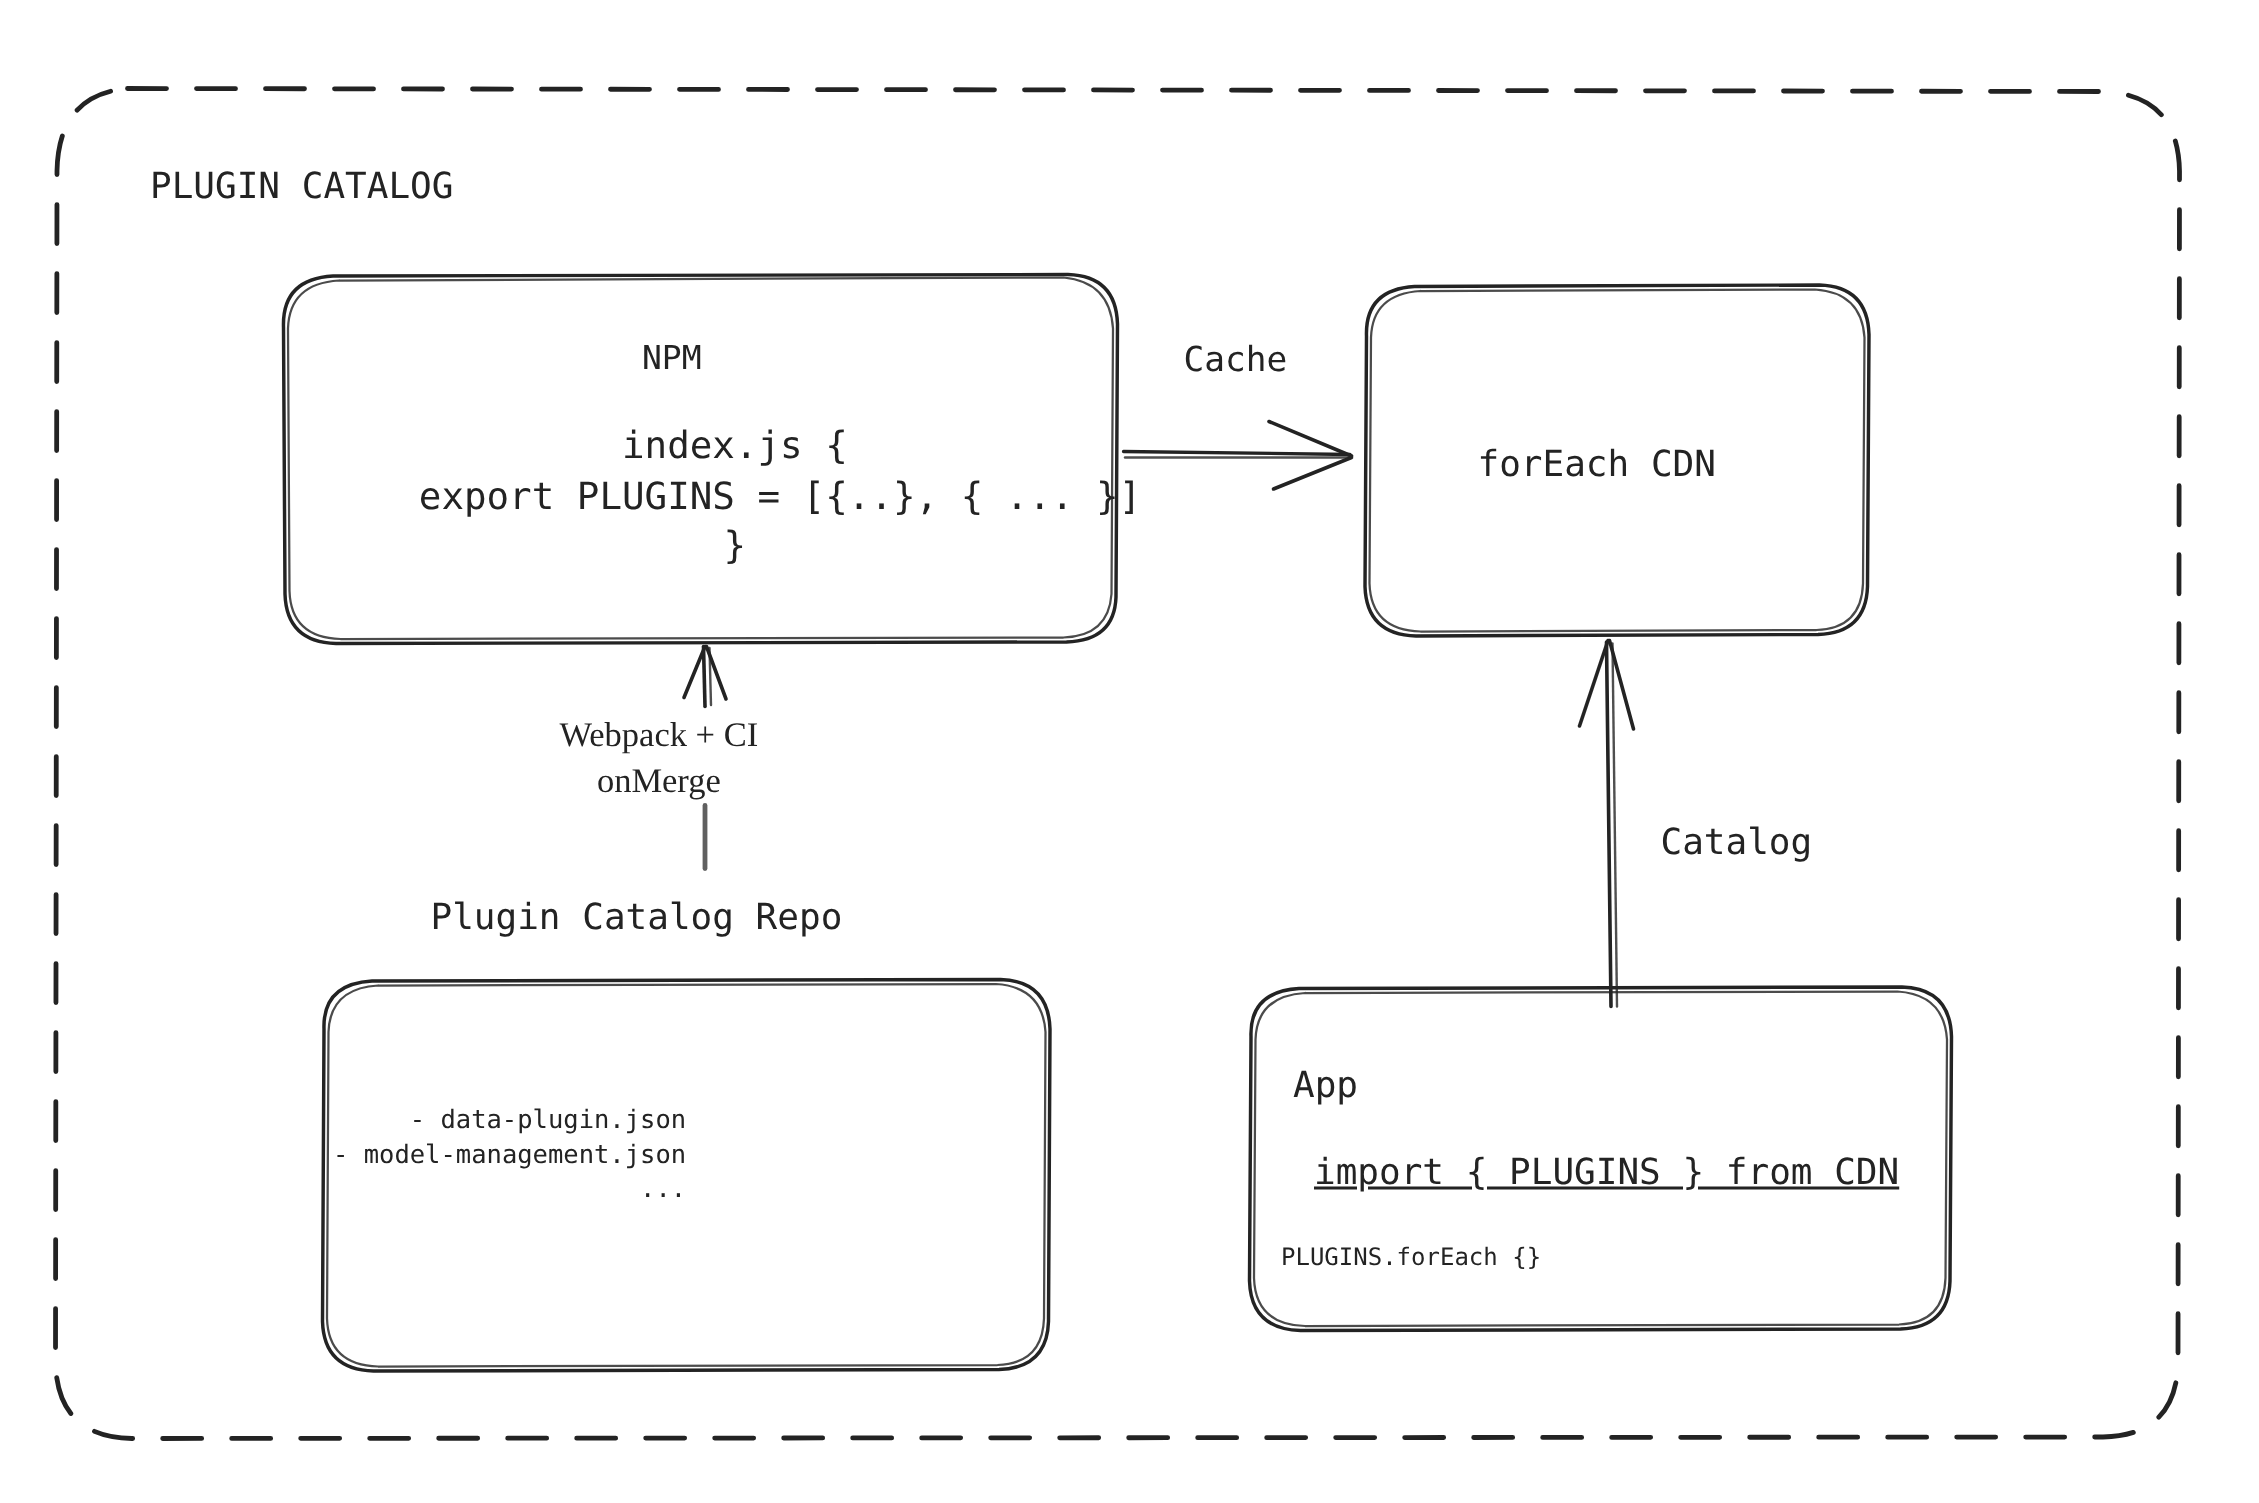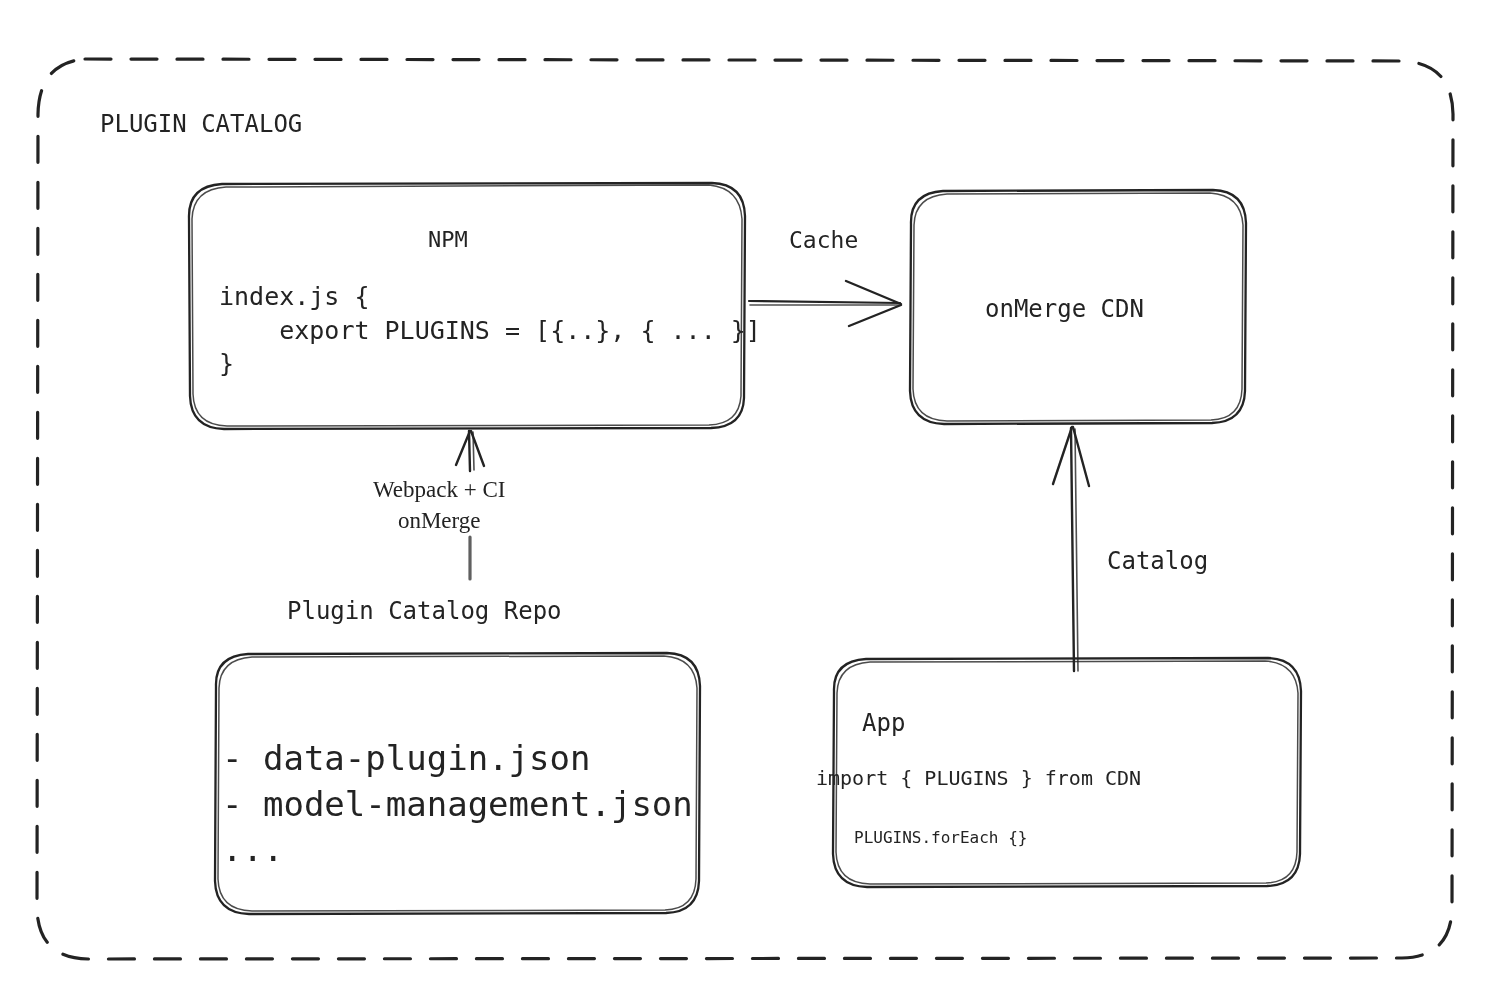--- a/index.html
+++ b/index.html
@@ -28,29 +28,29 @@
   .lbl {
     position: absolute;
     color: #232323;
     font-family: "DejaVu Sans Mono", "Liberation Mono", monospace;
     white-space: pre;
     line-height: 1.34;
     letter-spacing: 0px;
   }
   .t-catalog   { left: 100px; top: 80px;  font-size: 24px; }
   .t-npm       { left: 428px; top: 197px; font-size: 22px; }
-  .t-npmcode   { left: 219px; top: 252px; font-size: 25px; }
+  .t-npmcode   { left: 219px; top: 252px; font-size: 25px; text-align: center; }
   .t-cdn       { left: 985px; top: 265px; font-size: 24px; }
   .t-cache     { left: 789px; top: 197px; font-size: 23px; }
   .t-webpack   { left: 373px; top: 447px; font-size: 23px; text-align: center; font-family: Liberation Serif, serif; }
   .t-repotitle { left: 287px; top: 567px; font-size: 24px; }
-  .t-repolist  { left: 222px; top: 708px; font-size: 34px; }
+  .t-repolist  { left: 222px; top: 708px; font-size: 17px; text-align: right; }
   .t-import    { left: 1107px; top: 517px; font-size: 24px; }
   .t-app       { left: 862px; top: 679px; font-size: 24px; }
-  .t-appcode1  { left: 816px; top: 737px; font-size: 20px; }
+  .t-appcode1  { left: 876px; top: 737px; font-size: 24px; text-decoration: underline; }
   .t-appcode2  { left: 854px; top: 799px; font-size: 16px; }
 </style>
 </head>
 <body>
 
 <div id="canvas">
 
   <svg id="sketch" viewBox="0 0 1506 1002">
     <g fill="none" stroke="#232323" stroke-linecap="round" stroke-linejoin="round">
 
@@ -105,21 +105,21 @@
 
   <div class="lbl t-catalog">PLUGIN CATALOG</div>
 
   <div class="lbl t-npm">NPM</div>
   <div class="lbl t-npmcode">index.js {
     export PLUGINS = [{..}, { ... }]
 }</div>
 
   <div class="lbl t-cache">Cache</div>
 
-  <div class="lbl t-cdn">onMerge CDN</div>
+  <div class="lbl t-cdn">forEach CDN</div>
 
   <div class="lbl t-webpack">Webpack + CI
 onMerge</div>
 
   <div class="lbl t-repotitle">Plugin Catalog Repo</div>
   <div class="lbl t-repolist">- data-plugin.json
 - model-management.json
 ...</div>
 
   <div class="lbl t-import">Catalog</div>

